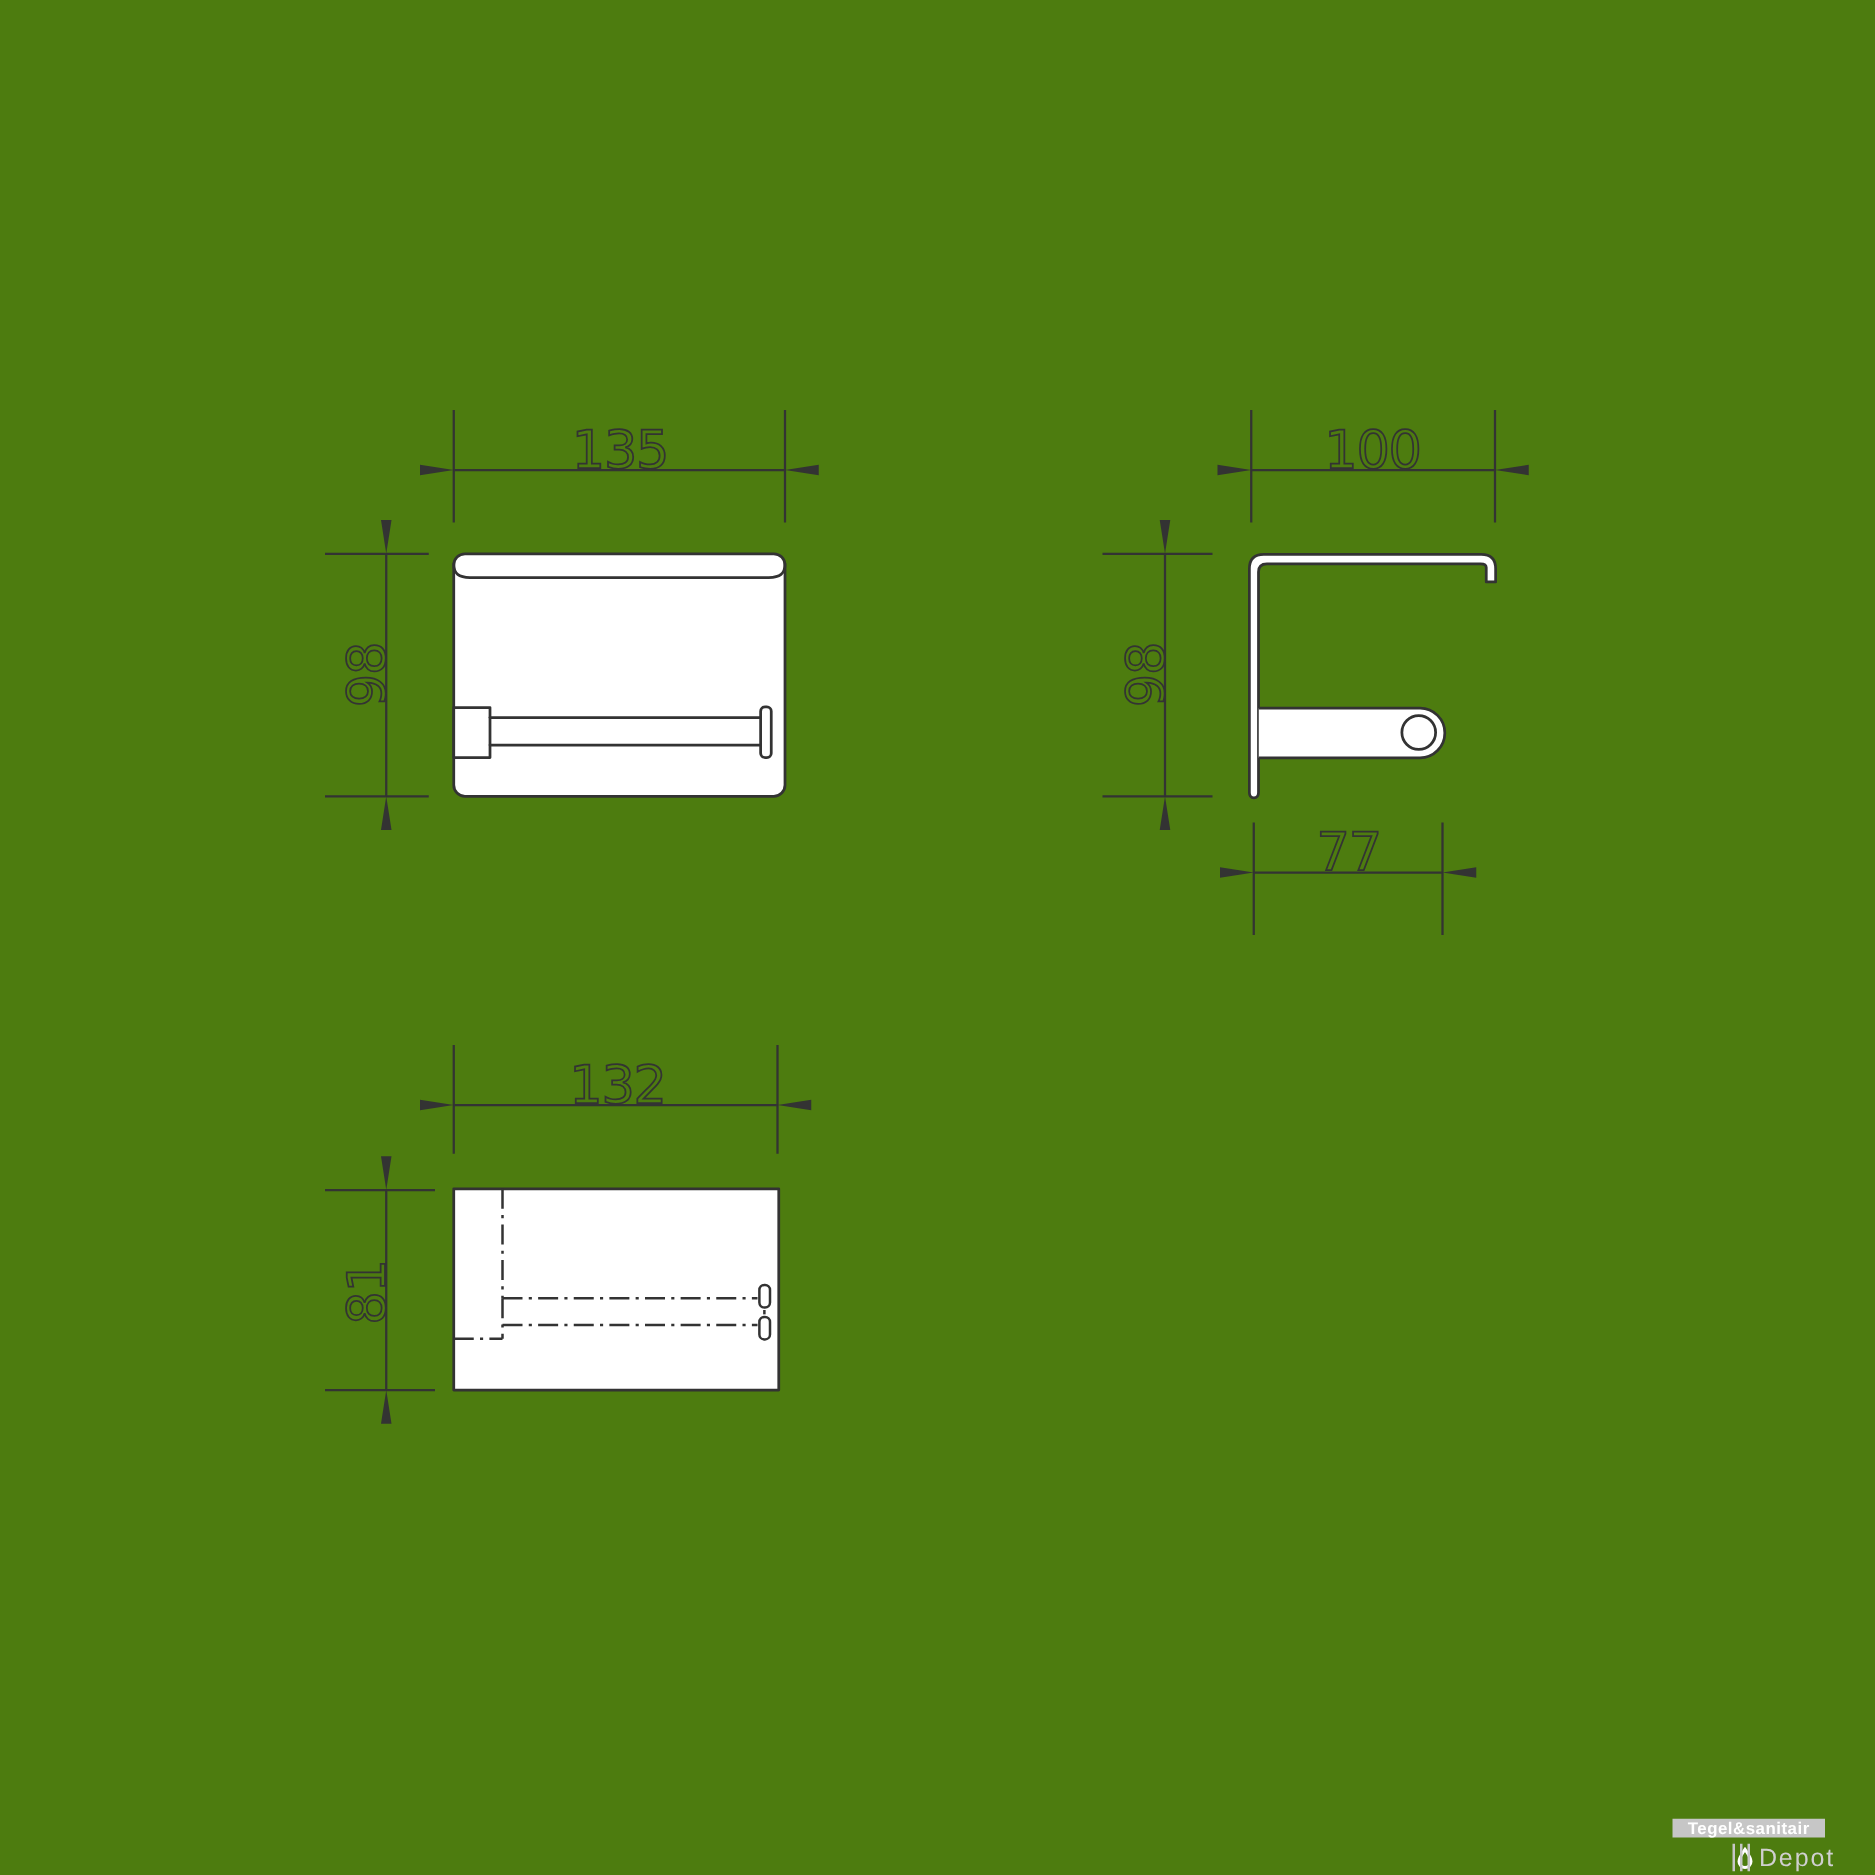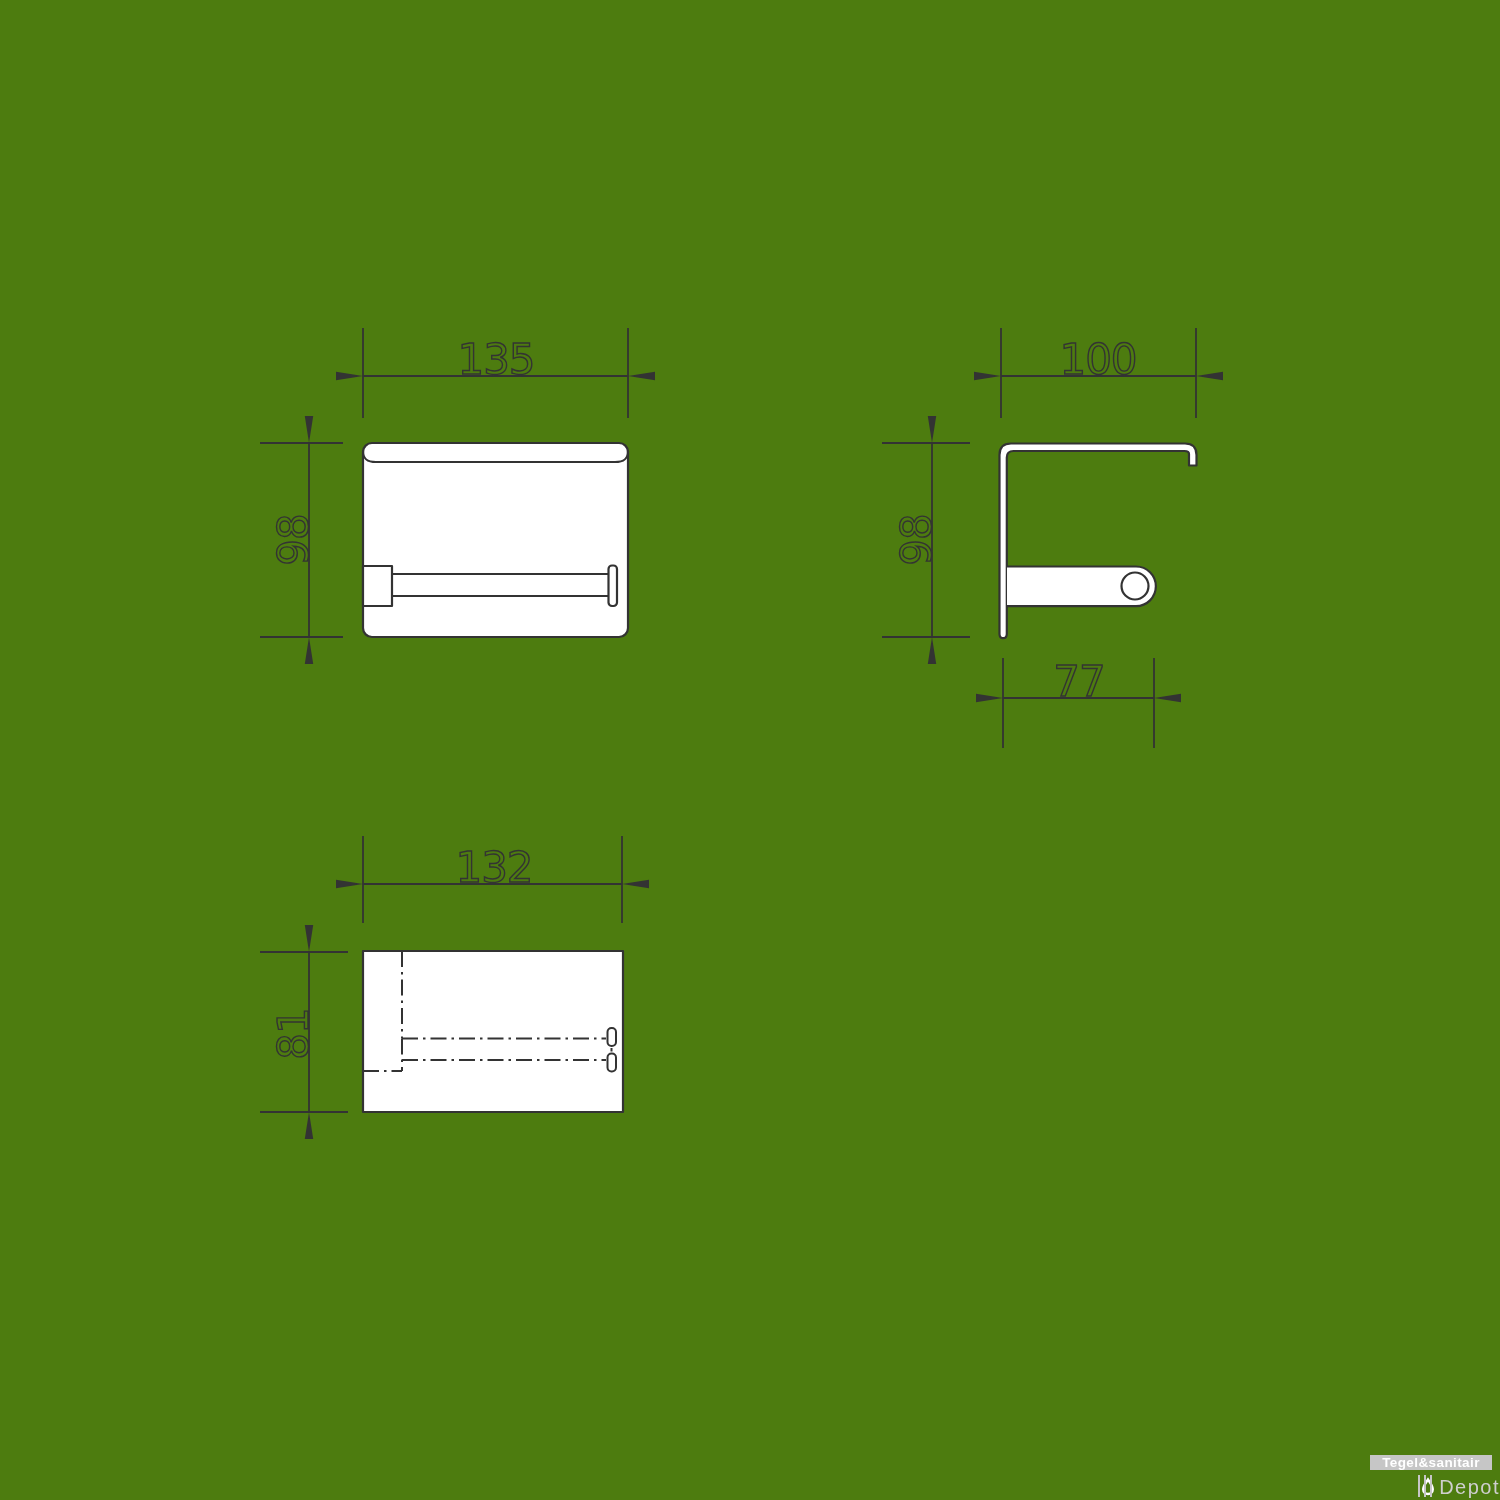--- a/index.html
+++ b/index.html
@@ -11,21 +11,21 @@
   .ln{fill:none;stroke:#333333;stroke-width:2.2;stroke-linecap:round;}
   
   .dl{fill:none;stroke:#333333;stroke-width:1.8;}
   
   .hl{fill:none;stroke:#333333;stroke-width:2;stroke-dasharray:16 5 2.5 5;}
   .cap{fill:none;stroke:#333333;stroke-width:2;}
   
   text.dim{font-family:"DejaVu Sans", sans-serif;font-size:42px;letter-spacing:-1px;
            fill:none;stroke:#333333;stroke-width:1.4;text-anchor:middle;}
   
-  .logo{position:absolute;left:1370px;top:1455px;width:130px;}
+  .logo{position:absolute;left:1338px;top:1455px;width:130px;}
   .logo-band{width:122px;height:15px;background:#c6c6c6;color:#ffffff;
              font-weight:bold;font-size:13.5px;line-height:15px;text-align:center;
              letter-spacing:0.4px;white-space:nowrap;}
   .logo-row{margin-top:5px;display:flex;align-items:flex-end;height:22px;padding-left:48px;}
   .logo-sq{width:20px;height:22px;background:#c6c6c6;margin-right:4px;position:relative;}
   .logo-depot{color:#cfcfcf;font-size:20px;line-height:20px;margin-left:3px;
               letter-spacing:1.5px;font-weight:400;}
 </style>
 </head>
 <body>

